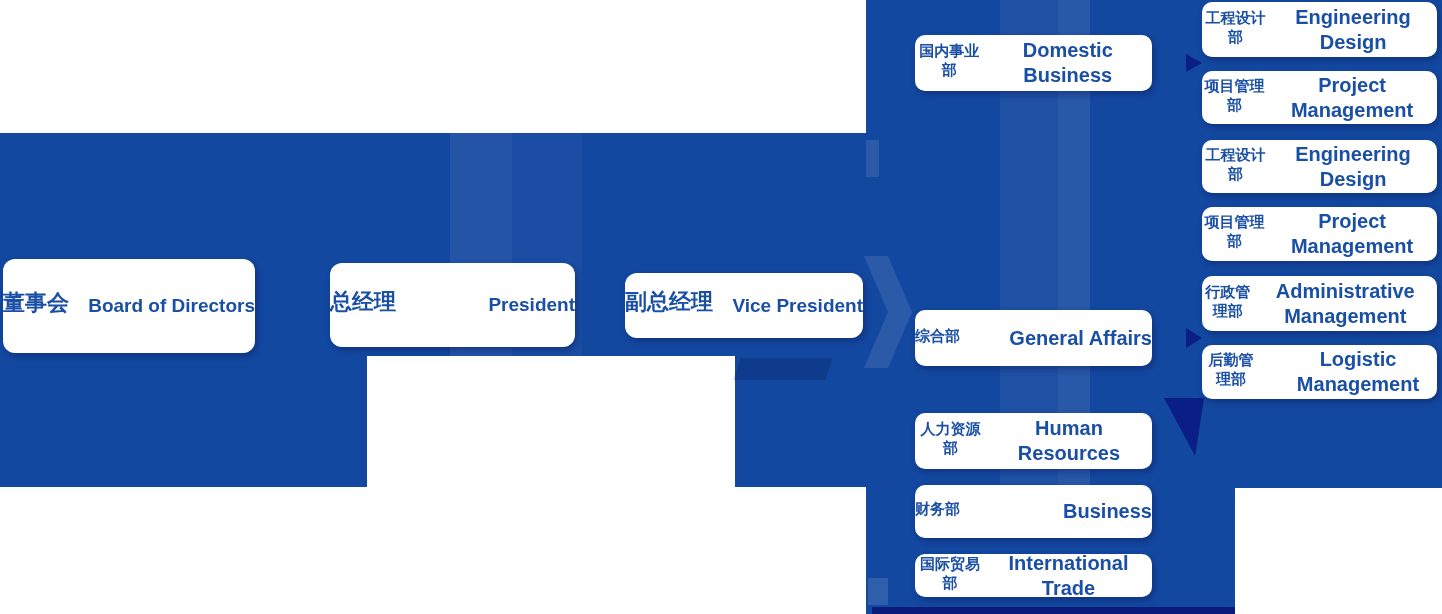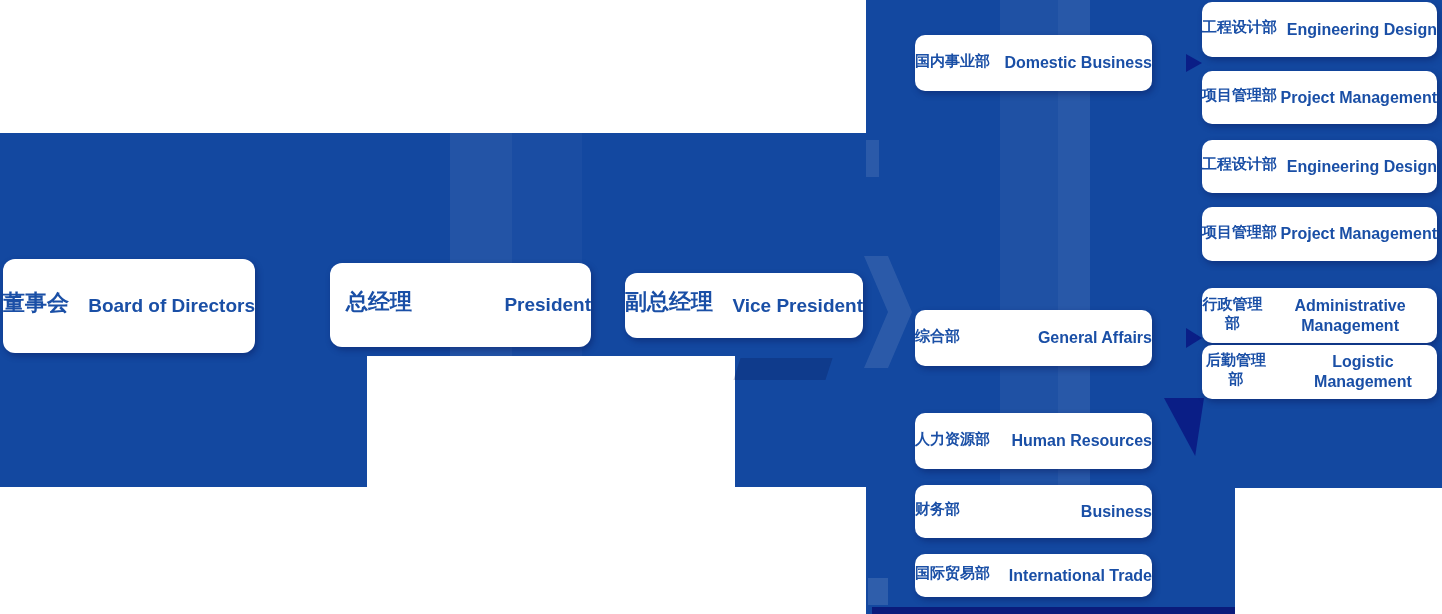--- a/index.html
+++ b/index.html
@@ -22,21 +22,21 @@
     box-shadow:2px 3px 6px rgba(8,24,88,0.45);
     display:flex;align-items:center;justify-content:space-between;
     text-align:center;color:#1A4FA6;font-weight:700;
   }
   .node .zh{line-height:1.25;}
   .node .en{line-height:1.25;}
   .node--exec{border-radius:12px;}
   .node--exec .zh{font-size:22px;margin-bottom:7px;}
   .node--exec .en{font-size:19px;}
   .node--dept .zh{font-size:15px;margin-bottom:4px;}
-  .node--dept .en{font-size:16px;}
+  .node--dept .en{font-size:20px;}
   
   .chev-light{
     background:rgba(255,255,255,0.10);
     clip-path:polygon(0 0,50% 0,100% 50%,50% 100%,0 100%,50% 50%);
   }
   .tri-dark{
     background:#0A1E86;
     clip-path:polygon(0 0,100% 0,78% 100%);
   }
   .chev-dark{
@@ -69,21 +69,21 @@
   <div class="stripe chev-dark" style="left:1186px;top:54px;width:16px;height:18px;"></div>
   <div class="stripe chev-dark" style="left:1186px;top:328px;width:16px;height:20px;"></div>
   <div class="stripe slab-dark" style="left:737px;top:358px;width:92px;height:22px;"></div>
   <div class="stripe" style="left:868px;top:578px;width:20px;height:27px;background:rgba(255,255,255,0.12);"></div>
   <div class="stripe" style="left:866px;top:140px;width:13px;height:37px;background:rgba(255,255,255,0.10);"></div>
 
   <div class="node node--exec" style="left:3px;top:259px;width:252px;height:94px;">
     <span class="zh">董事会</span>
     <span class="en">Board of Directors</span>
   </div>
-  <div class="node node--exec" style="left:330px;top:263px;width:245px;height:84px;padding-left:16px;">
+  <div class="node node--exec" style="left:330px;top:263px;width:245px;height:84px;">
     <span class="zh">总经理</span>
     <span class="en">President</span>
   </div>
   <div class="node node--exec" style="left:625px;top:273px;width:238px;height:65px;">
     <span class="zh">副总经理</span>
     <span class="en">Vice President</span>
   </div>
 
   <div class="node node--dept" style="left:915px;top:35px;width:237px;height:56px;">
     <span class="zh">国内事业部</span>
@@ -115,21 +115,21 @@
     <span class="en">Project Management</span>
   </div>
   <div class="node node--dept" style="left:1202px;top:140px;width:235px;height:53px;">
     <span class="zh">工程设计部</span>
     <span class="en">Engineering Design</span>
   </div>
   <div class="node node--dept" style="left:1202px;top:207px;width:235px;height:54px;">
     <span class="zh">项目管理部</span>
     <span class="en">Project Management</span>
   </div>
-  <div class="node node--dept" style="left:1202px;top:288px;width:235px;height:55px;">
+  <div class="node node--dept" style="left:1202px;top:276px;width:235px;height:55px;">
     <span class="zh">行政管理部</span>
     <span class="en">Administrative Management</span>
   </div>
   <div class="node node--dept" style="left:1202px;top:345px;width:235px;height:54px;gap:19px;">
     <span class="zh">后勤管理部</span>
     <span class="en">Logistic Management</span>
   </div>
 
 </div>
 

